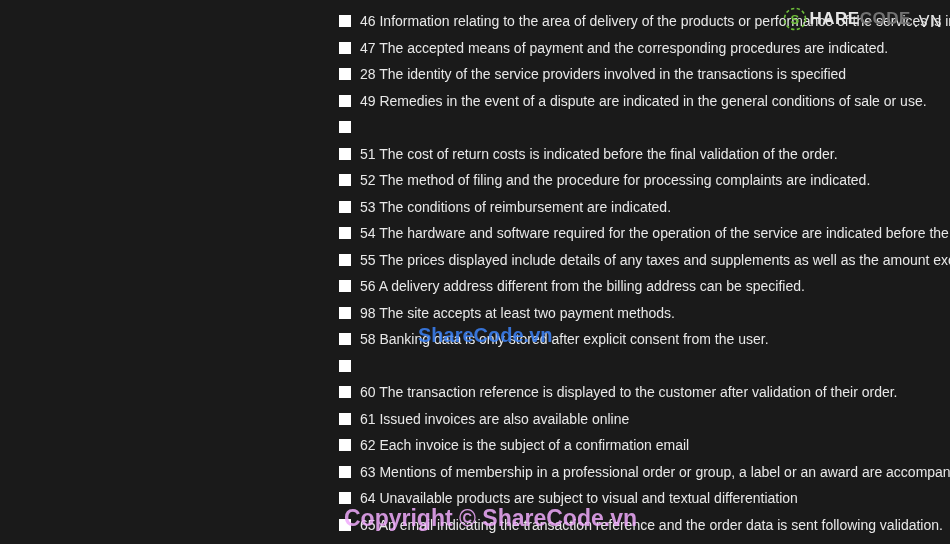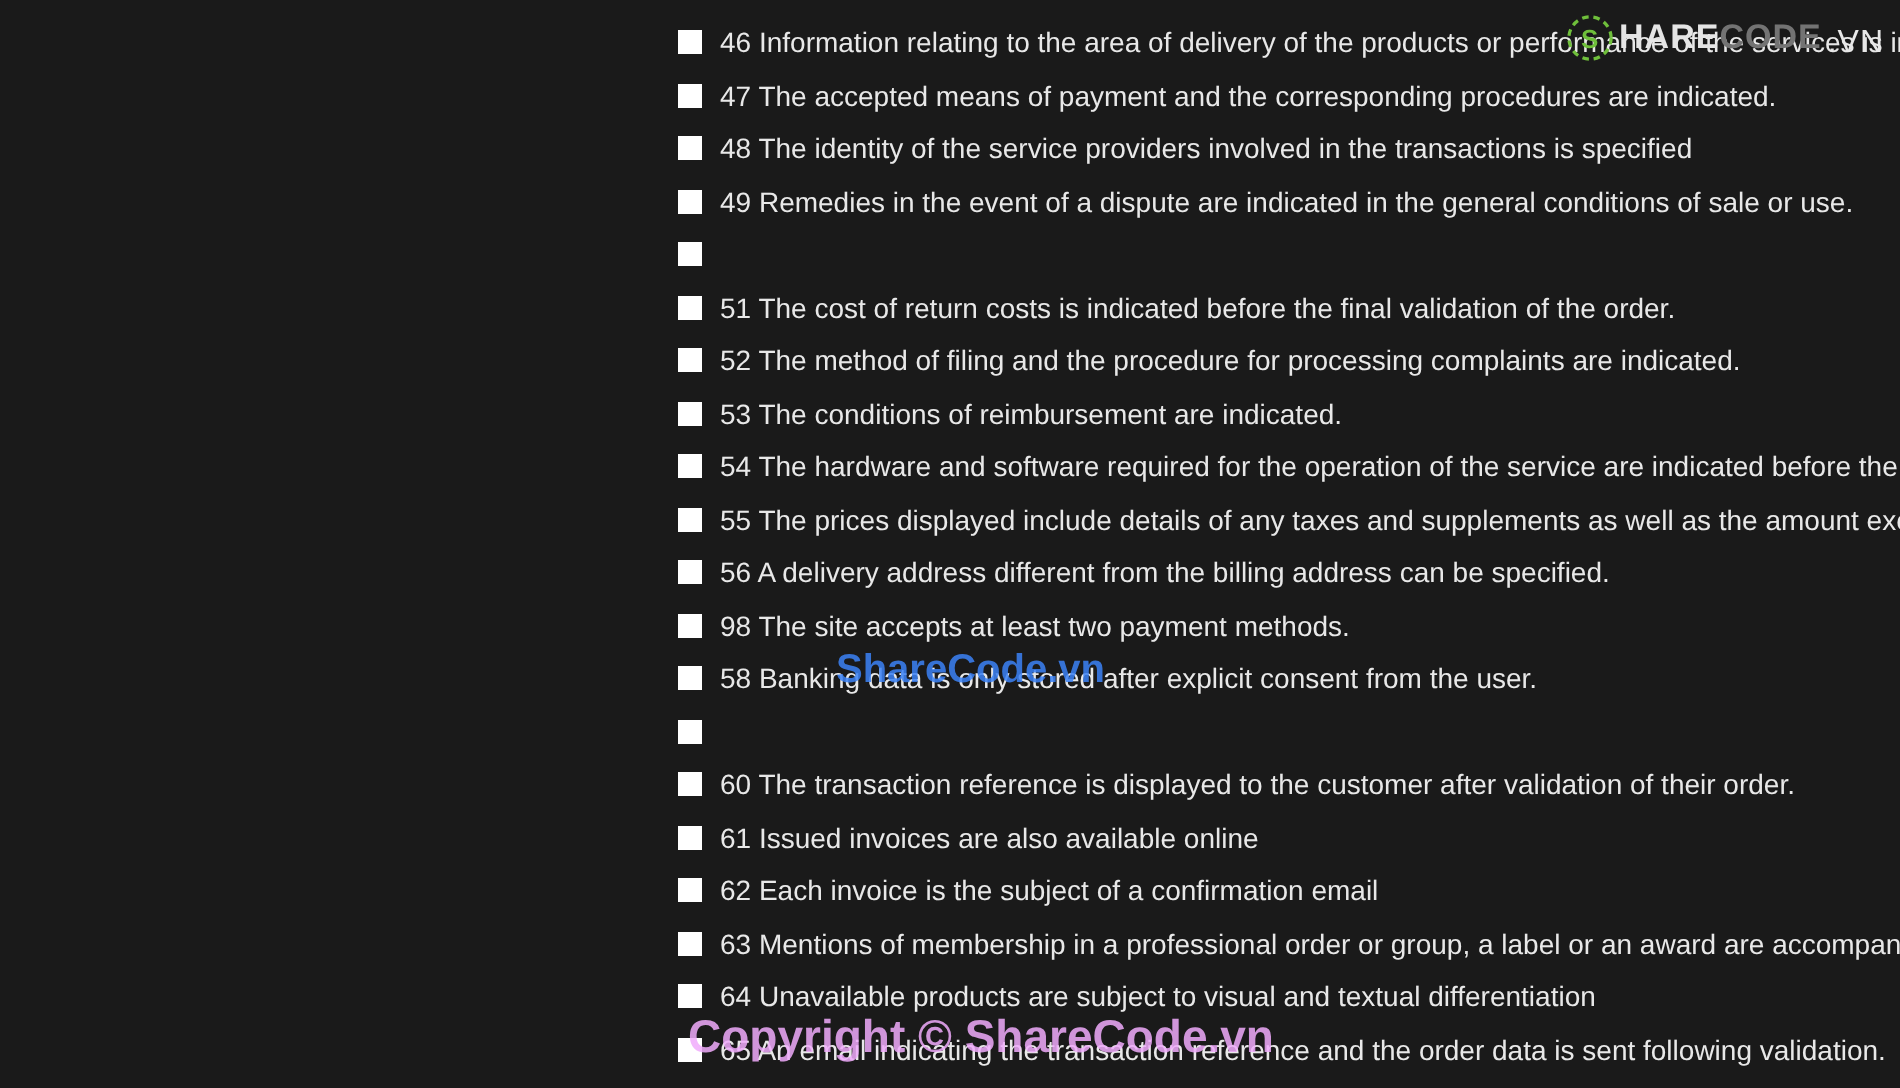--- a/index.html
+++ b/index.html
@@ -92,21 +92,21 @@
     <div class="row">
       <div class="checkbox"></div>
       <span class="label">46 Information relating to the area of delivery of the products or performance of the services is indicated.</span>
     </div>
     <div class="row">
       <div class="checkbox"></div>
       <span class="label">47 The accepted means of payment and the corresponding procedures are indicated.</span>
     </div>
     <div class="row">
       <div class="checkbox"></div>
-      <span class="label">48 The identity of the service providers involved in the transactions is specified</span>
+      <span class="label">28 The identity of the service providers involved in the transactions is specified</span>
     </div>
     <div class="row">
       <div class="checkbox"></div>
       <span class="label">49 Remedies in the event of a dispute are indicated in the general conditions of sale or use.</span>
     </div>
     <div class="row">
       <div class="checkbox"></div>
     </div>
     <div class="row">
       <div class="checkbox"></div>

